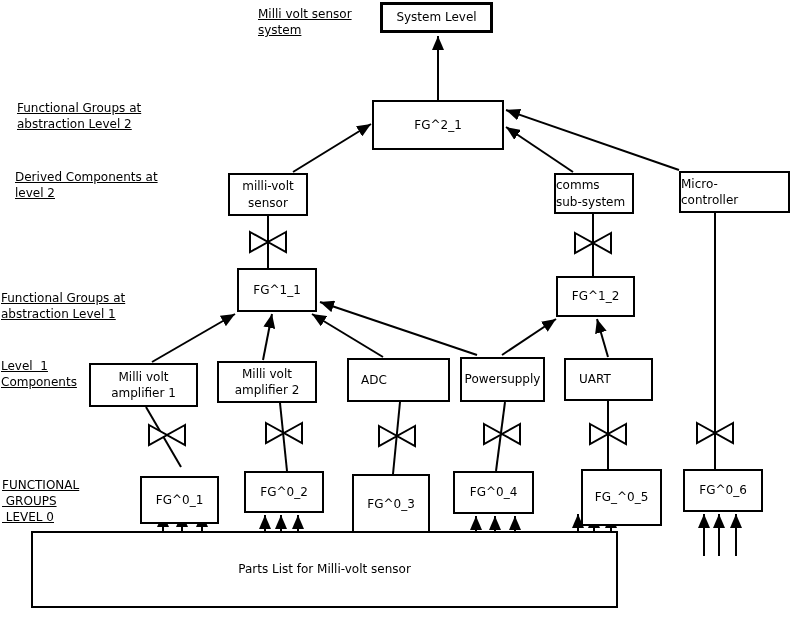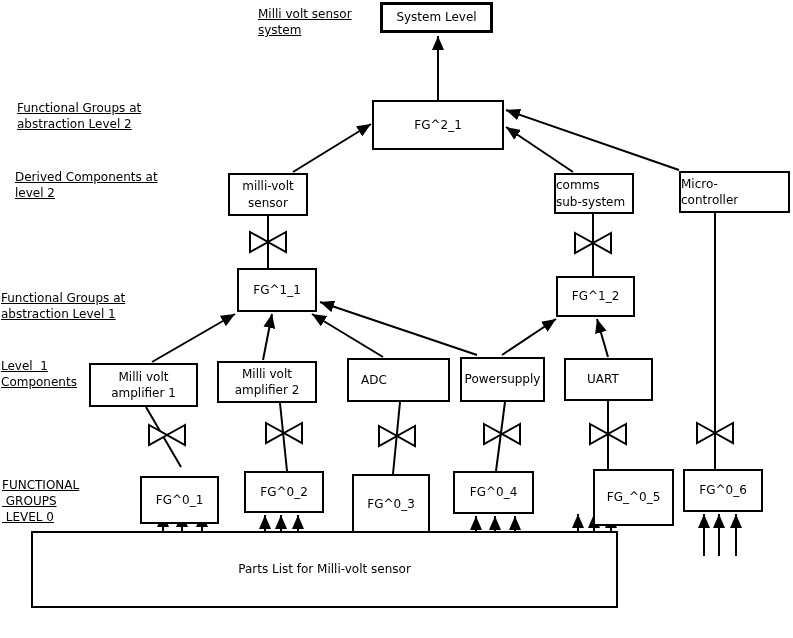--- a/index.html
+++ b/index.html
@@ -142,41 +142,41 @@
     </div>
 
   <div class="node left" style="left:347px;top:358px;width:103px;height:44px;padding-left:12px">
     <span>ADC</span>
     </div>
 
   <div class="node" style="left:460px;top:357px;width:85px;height:45px">
     <span>Powersupply</span>
     </div>
 
-  <div class="node left" style="left:564px;top:358px;width:89px;height:43px;padding-left:21px">
+  <div class="node left" style="left:564px;top:358px;width:89px;height:43px;padding-left:13px">
     <span>UART</span>
     </div>
 
   <div class="node" style="left:140px;top:476px;width:79px;height:48px">
     <span>FG^0_1</span>
     </div>
 
   <div class="node" style="left:244px;top:471px;width:80px;height:42px">
     <span>FG^0_2</span>
     </div>
 
   <div class="node" style="left:352px;top:474px;width:78px;height:60px">
     <span>FG^0_3</span>
     </div>
 
   <div class="node" style="left:453px;top:471px;width:81px;height:43px">
     <span>FG^0_4</span>
     </div>
 
-  <div class="node" style="left:593px;top:469px;width:81px;height:57px">
+  <div class="node" style="left:581px;top:469px;width:81px;height:57px">
     <span>FG_^0_5</span>
     </div>
 
   <div class="node" style="left:683px;top:469px;width:80px;height:43px">
     <span>FG^0_6</span>
     </div>
 
   <div class="node" style="left:31px;top:531px;width:587px;height:77px">
     <span>Parts List for Milli-volt sensor</span>
     </div>

